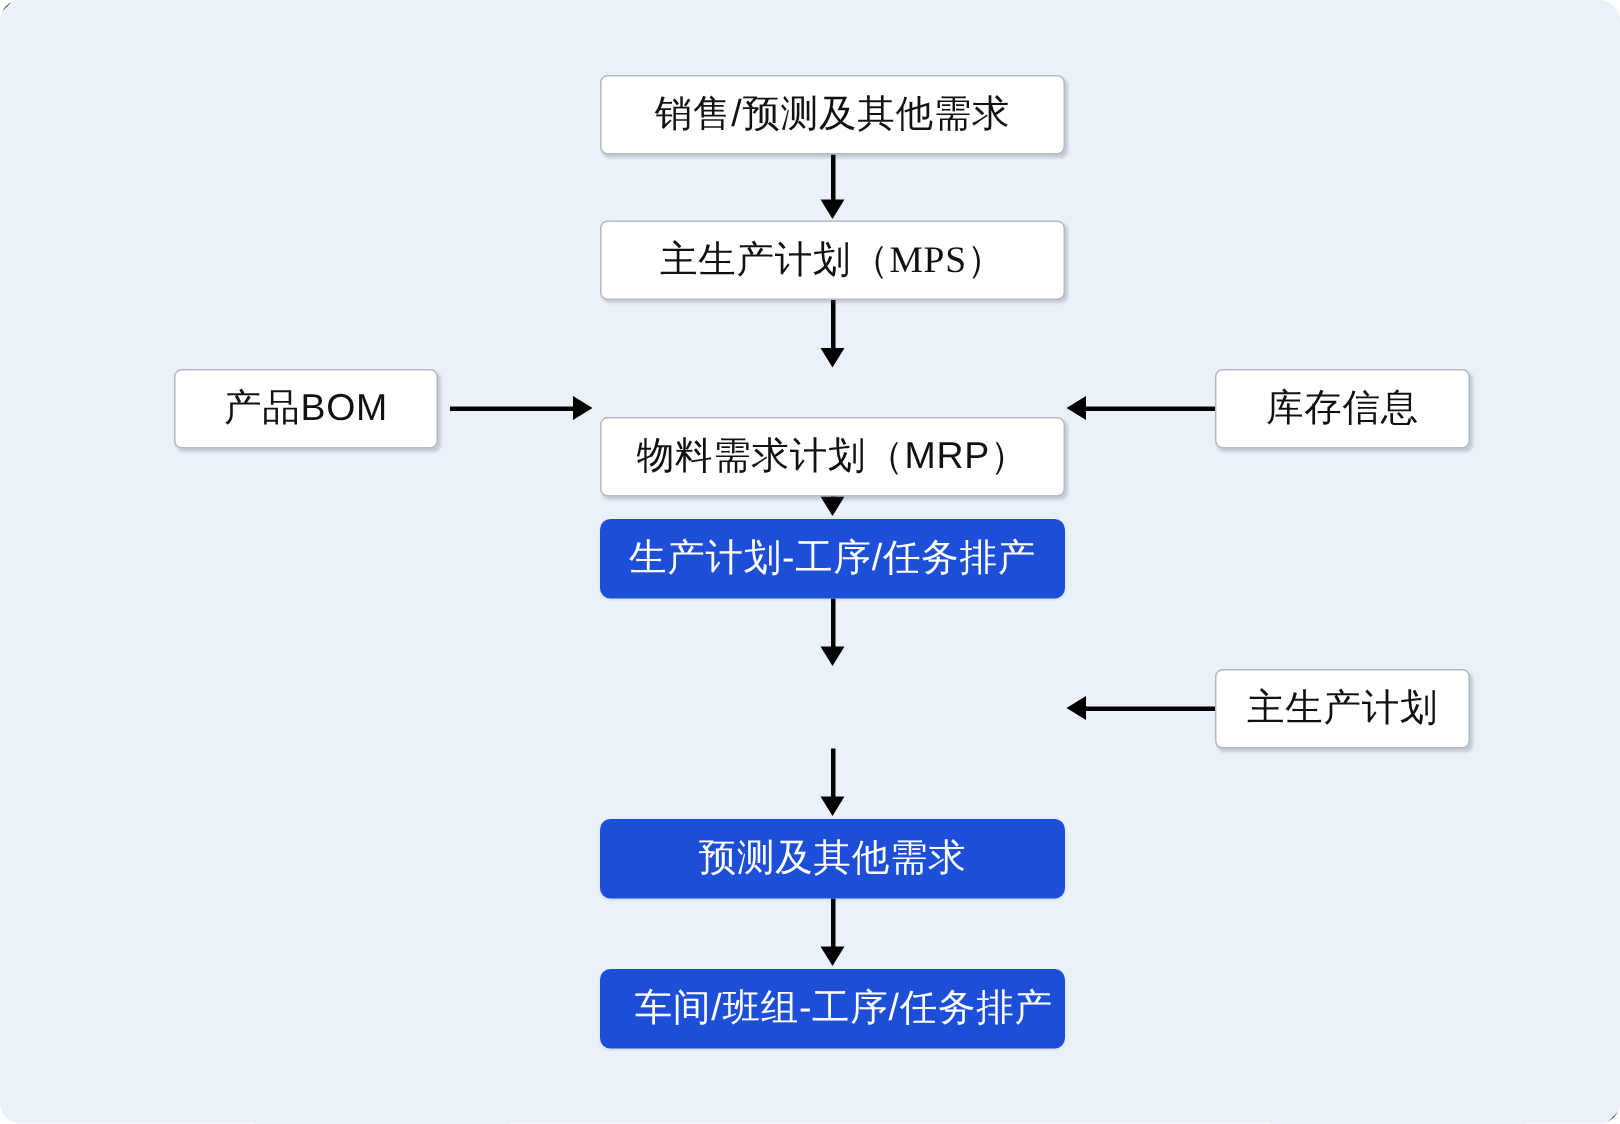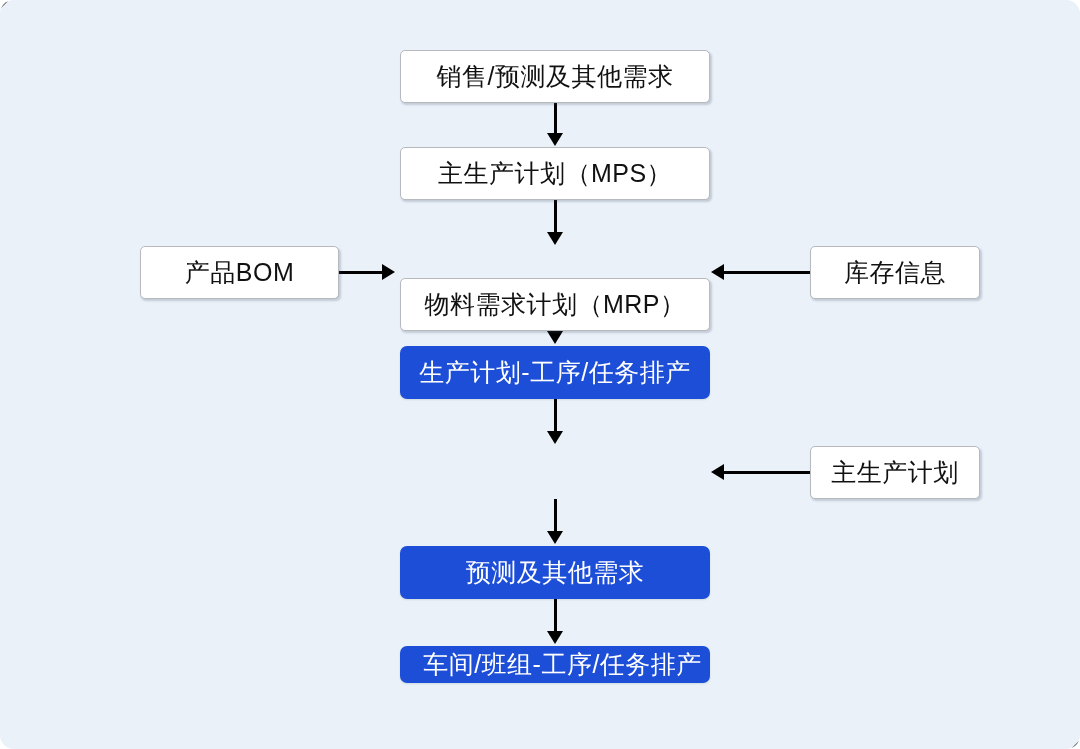--- a/index.html
+++ b/index.html
@@ -118,30 +118,30 @@
   <div class="arrowhead left" style="left:711px; top:464px;"></div>
 
   <div class="conn v" style="left:554px; top:499px; height:40px;"></div>
   <div class="arrowhead down" style="left:547px; top:531px;"></div>
 
   <div class="conn v" style="left:554px; top:599px; height:40px;"></div>
   <div class="arrowhead down" style="left:547px; top:631px;"></div>
 
   <div class="node plain" style="left:400px; top:50px; width:310px; height:53px;">销售/预测及其他需求</div>
 
-  <div class="node plain" style="left:400px; top:147px; width:310px; height:53px;">主生产计划（MPS）</div>
+  <div class="node plain" style="left:400px; top:147px; width:310px; height:53px;font-family:Liberation Serif, serif;">主生产计划（MPS）</div>
 
-  <div class="node plain" style="left:140px; top:246px; width:199px; height:53px;">产品BOM</div>
+  <div class="node plain" style="left:116px; top:246px; width:176px; height:53px;">产品BOM</div>
 
   <div class="node plain" style="left:400px; top:246px; width:310px; height:53px;margin-top:32px;">物料需求计划（MRP）</div>
 
   <div class="node plain" style="left:810px; top:246px; width:170px; height:53px;">库存信息</div>
 
   <div class="node accent" style="left:400px; top:346px; width:310px; height:53px;">生产计划-工序/任务排产</div>
 
 
   <div class="node plain" style="left:810px; top:446px; width:170px; height:53px;">主生产计划</div>
 
   <div class="node accent" style="left:400px; top:546px; width:310px; height:53px;">预测及其他需求</div>
 
-  <div class="node accent" style="left:400px; top:646px; width:310px; height:37px;padding-left:15px;">车间/班组-工序/任务排产</div>
+  <div class="node accent" style="left:400px; top:646px; width:310px; height:53px;padding-left:15px;">车间/班组-工序/任务排产</div>
 
 </div>
 
 </body></html>

